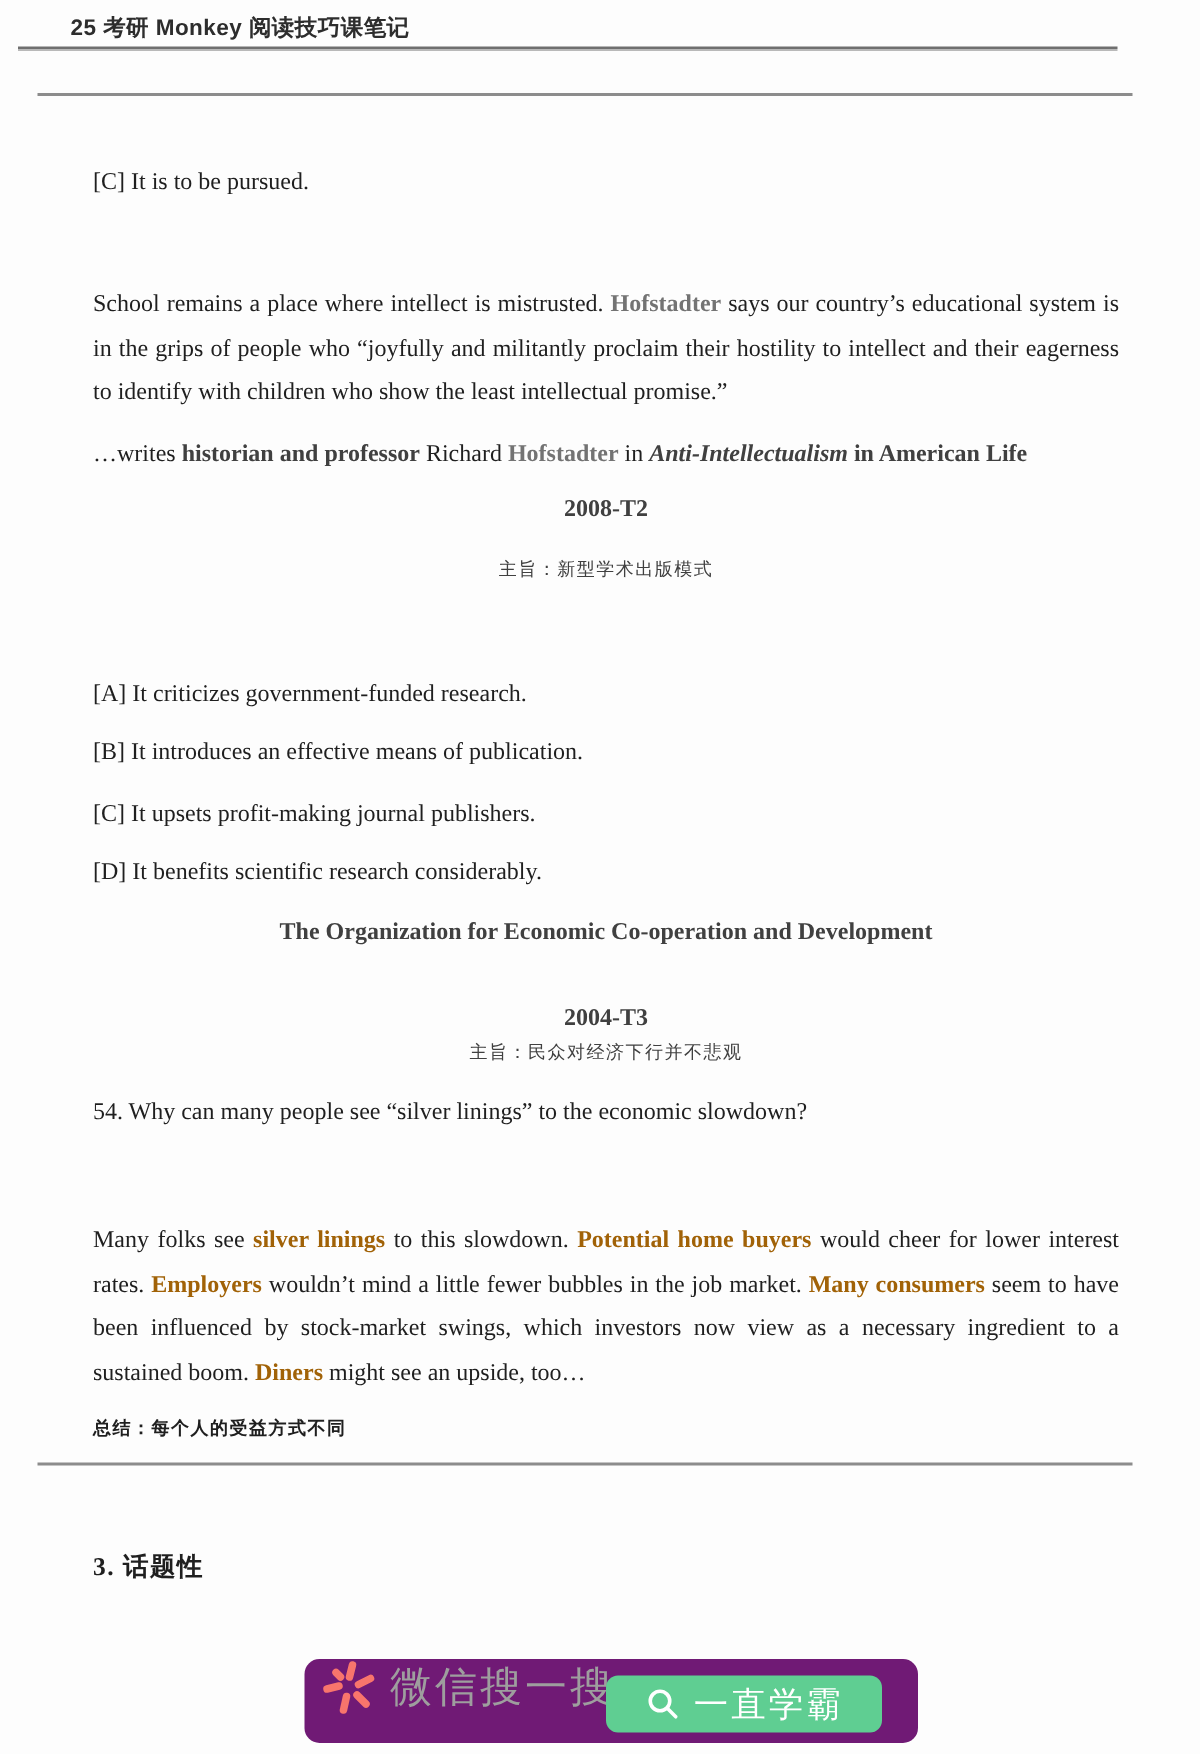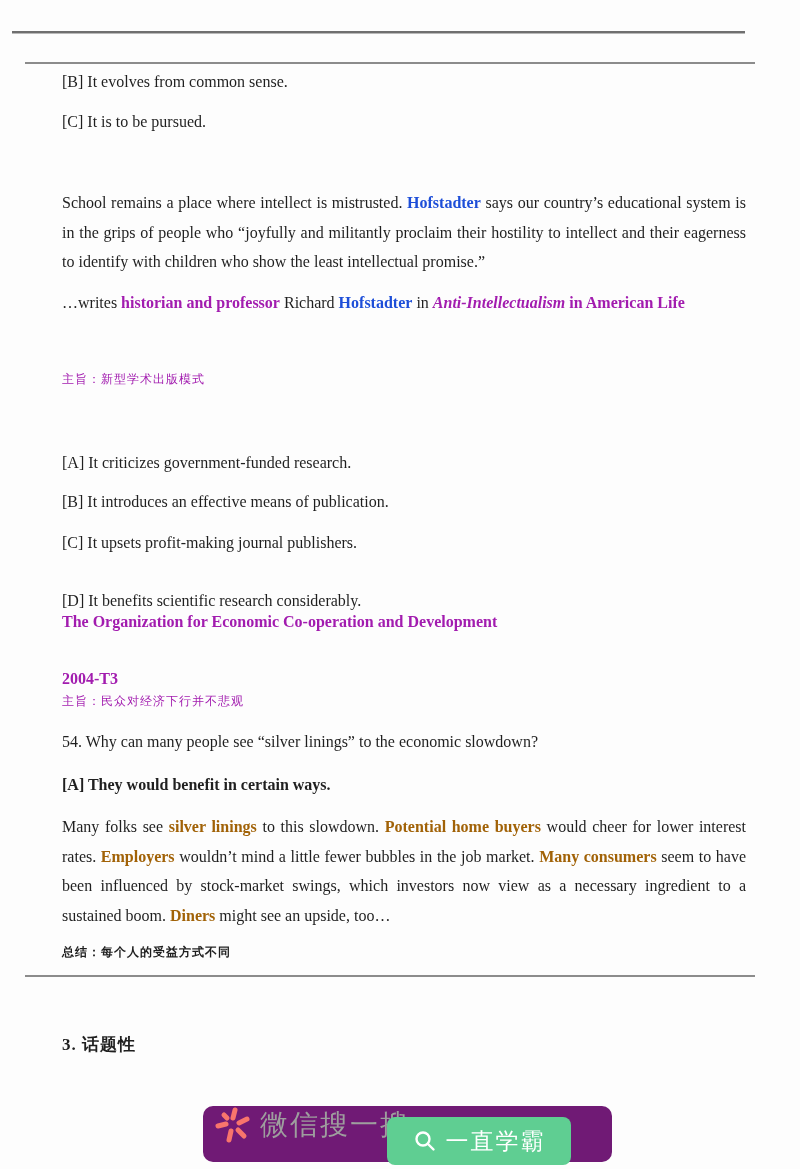--- a/index.html
+++ b/index.html
@@ -16,69 +16,69 @@
   .rule{position:absolute;background:#8c8c8c;}
   .rule-header{left:12px;top:31px;width:733px;height:3px;
     background:linear-gradient(#6f6f6f 0 60%,#b9b9b9 60% 100%);}
   .rule-top{left:25px;top:62px;width:730px;height:2px;}
   .rule-bottom{left:25px;top:975px;width:730px;height:2px;}
   
   .tb{position:absolute;left:62px;width:684px;font-size:16px;line-height:29.5px;margin:0;}
   .just{text-align:justify;text-align-last:left;}
   .b{font-weight:bold;}
   .i{font-style:italic;margin-top:44px;}
-  .blue{color:#a21caf;}
-  .red{color:#1d4ed8;}
+  .blue{color:#404040;text-align:center;}
+  .red{color:#737373;}
   .purple{color:#a16207;}
   .cn{font-size:12px;letter-spacing:1px;}
   .sec{font-size:17px;font-weight:bold;letter-spacing:1px;}
   
   .wm{
     position:absolute;left:203px;top:1106px;width:409px;height:56px;
     background:#701a75;border-radius:10px;display:flex;align-items:flex-start;
     font-family:"Liberation Sans","DejaVu Sans",sans-serif;
   }
   .wm-logo{margin-left:11px;flex:0 0 auto;display:block;}
   .wm-brand{margin-left:8px;font-size:28px;color:#9e9e9e;letter-spacing:2px;white-space:nowrap;}
   .wm-page{font-size:12px;color:#b3b3b3;margin-left:1px;align-self:flex-end;margin-bottom:12px;}
   .wm-btn{
-    position:absolute;left:184px;top:11px;width:184px;height:48px;border-radius:8px;
+    position:absolute;left:201px;top:11px;width:184px;height:38px;border-radius:8px;
     background:#5FCE92;display:flex;align-items:center;justify-content:center;
   }
   .wm-btn-label{color:#ffffff;font-size:23px;letter-spacing:2px;margin-left:9px;white-space:nowrap;}
 </style>
 </head>
 <body>
 
 <div class="page">
 
+  <div class="header-title">25 考研 Monkey 阅读技巧课笔记</div>
   <div class="rule rule-header"></div>
   <div class="rule rule-top"></div>
 
-  <p class="tb" style="top:67px">[B] It evolves from common sense.</p>
   <p class="tb" style="top:107px">[C] It is to be pursued.</p>
 
   <p class="tb just" style="top:188px"><span>School remains a place where intellect is mistrusted. </span><span class="red b">Hofstadter</span><span> says our country’s educational system is in the grips of people who “joyfully and militantly proclaim their hostility to intellect and their eagerness to identify with children who show the least intellectual promise.”</span></p>
 
   <p class="tb" style="top:288px"><span>…writes </span><span class="blue b">historian and professor</span><span> Richard </span><span class="red b">Hofstadter</span><span> in </span><span class="blue b i">Anti-Intellectualism</span><span class="blue b"> in American Life</span></p>
 
+  <p class="tb blue b" style="top:325px">2008-T2</p>
   <p class="tb blue cn" style="top:365px">主旨：新型学术出版模式</p>
 
   <p class="tb" style="top:448px">[A] It criticizes government-funded research.</p>
   <p class="tb" style="top:487px">[B] It introduces an effective means of publication.</p>
   <p class="tb" style="top:528px">[C] It upsets profit-making journal publishers.</p>
-  <p class="tb" style="top:586px">[D] It benefits scientific research considerably.</p>
+  <p class="tb" style="top:567px">[D] It benefits scientific research considerably.</p>
 
   <p class="tb blue b" style="top:607px">The Organization for Economic Co-operation and Development</p>
 
   <p class="tb blue b" style="top:664px">2004-T3</p>
   <p class="tb blue cn" style="top:687px">主旨：民众对经济下行并不悲观</p>
 
   <p class="tb" style="top:727px">54. Why can many people see “silver linings” to the economic slowdown?</p>
-  <p class="tb b" style="top:770px">[A] They would benefit in certain ways.</p>
 
   <p class="tb just" style="top:812px"><span>Many folks see </span><span class="purple b">silver linings</span><span> to this slowdown. </span><span class="purple b">Potential home buyers</span><span> would cheer for lower interest rates. </span><span class="purple b">Employers</span><span> wouldn’t mind a little fewer bubbles in the job market. </span><span class="purple b">Many consumers</span><span> seem to have been influenced by stock-market swings, which investors now view as a necessary ingredient to a sustained boom. </span><span class="purple b">Diners</span><span> might see an upside, too…</span></p>
 
   <p class="tb b cn" style="top:938px">总结：每个人的受益方式不同</p>
 
   <div class="rule rule-bottom"></div>
 
   <p class="tb sec" style="top:1030px">3. 话题性</p>
 
   <div class="wm">

